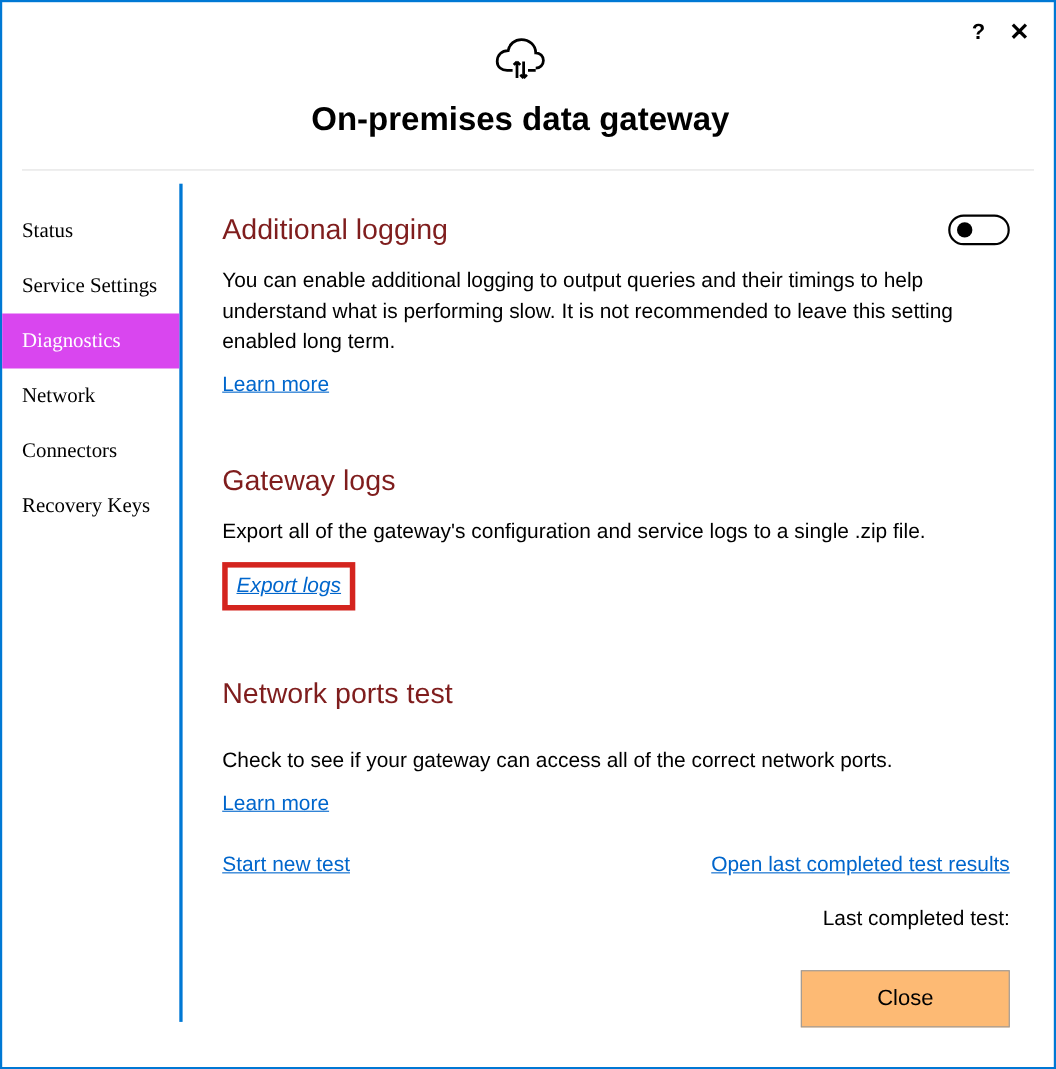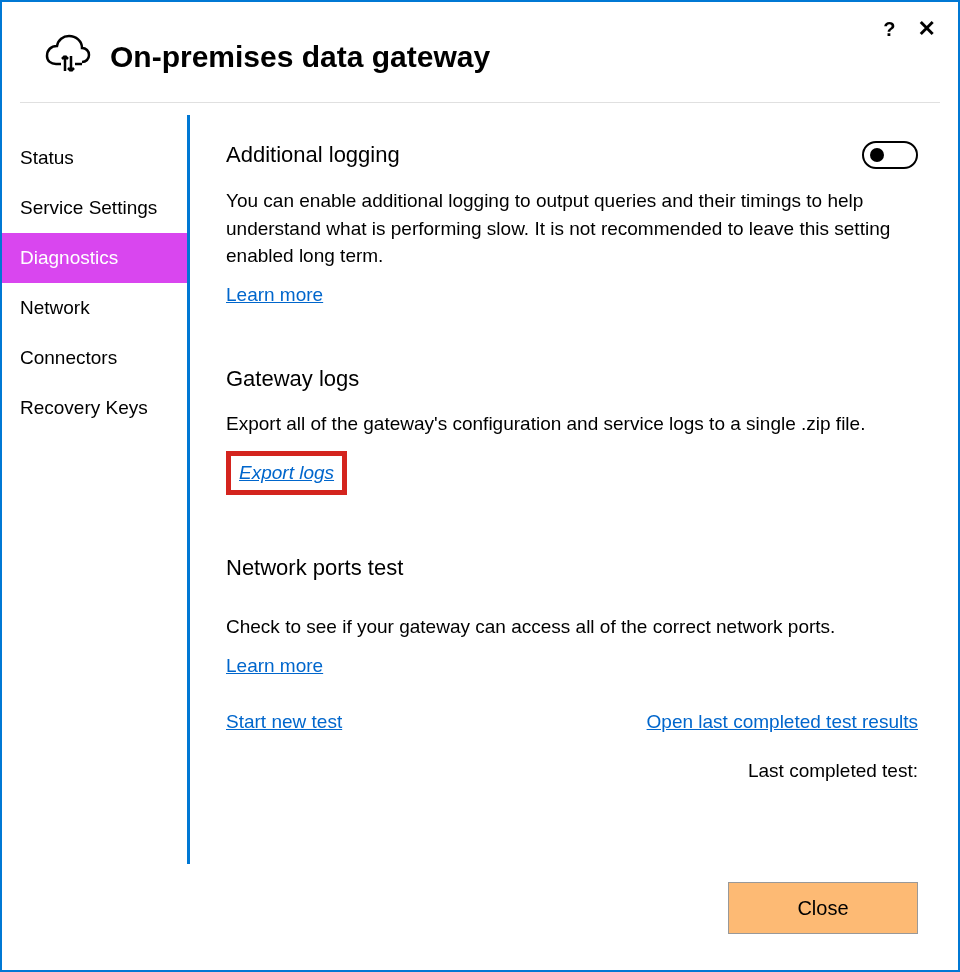--- a/index.html
+++ b/index.html
@@ -33,47 +33,49 @@
       font-size: 22px;
       font-weight: bold;
       cursor: pointer;
       color: #000;
     }
     .help-btn {
       font-size: 20px;
     }
     .header {
       display: flex;
-      align-items: flex-end;
+      align-items: center;
       gap: 18px;
       padding: 32px 56px 28px 42px;
+      flex-direction: column;
     }
     .cloud-icon {
       width: 48px;
       height: 40px;
     }
     .app-title {
       font-size: 30px;
       font-weight: 600;
       color: #000;
     }
     .divider {
       height: 1px;
       background: #e0e0e0;
       margin: 0 18px;
     }
     .content {
       display: flex;
       margin-top: 12px;
     }
     .sidebar {
-      width: 188px;
+      width: 164px;
       padding-top: 18px;
       border-right: 3px solid #0078d4;
       min-height: 700px;
+      font-family: Liberation Serif, serif;
     }
     .nav-item {
       padding: 14px 18px;
       font-size: 19px;
       color: #000;
       cursor: pointer;
     }
     .nav-item.active {
       background: #d946ef;
       color: #fff;
@@ -85,23 +87,23 @@
     .section {
       margin-bottom: 60px;
     }
     .section-header {
       display: flex;
       justify-content: space-between;
       align-items: center;
       margin-bottom: 18px;
     }
     .section-title {
-      font-size: 22px;
+      font-size: 26px;
       font-weight: 400;
-      color: #000000;
+      color: #7f1d1d;
     }
     .section-desc {
       font-size: 19px;
       color: #000;
       line-height: 1.45;
       margin-bottom: 14px;
     }
     .link {
       color: #0066cc;
       text-decoration: underline;

